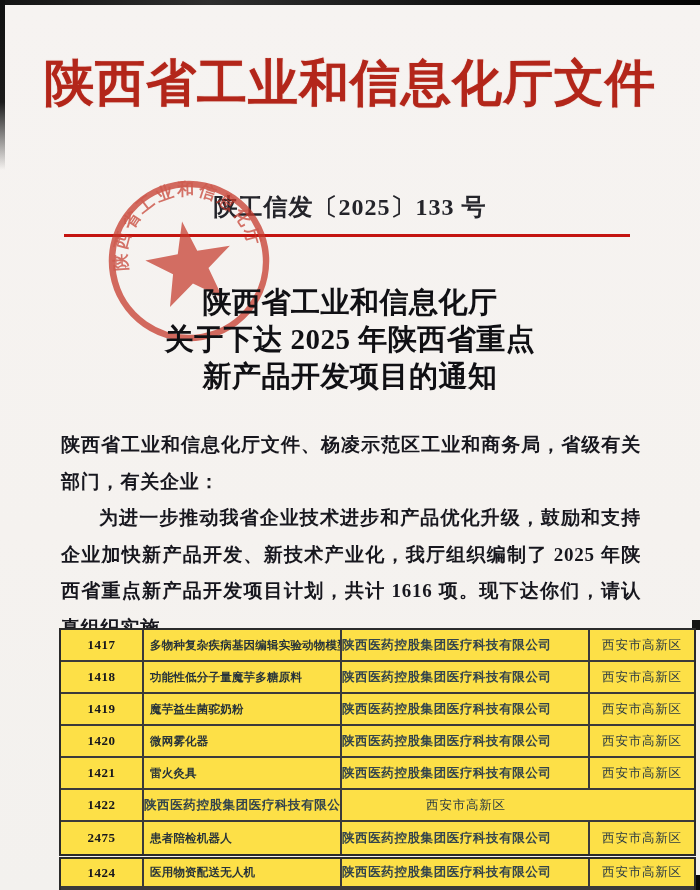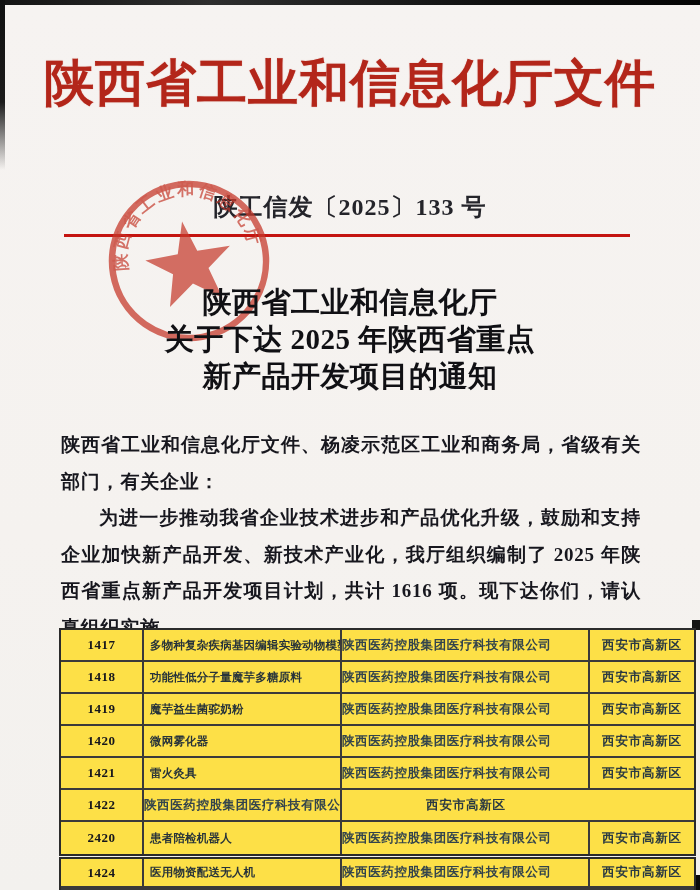--- a/index.html
+++ b/index.html
@@ -77,21 +77,21 @@
   .t-cell {
     display:flex; align-items:center;
     border-right:2px solid #3a3a3a;
     overflow:hidden; white-space:nowrap;
   }
   .t-cell:last-child { border-right:none; }
   .c-id { justify-content:center; font-size:13px; font-weight:700; color:#16161c;
     font-family:"Liberation Serif",serif; letter-spacing:0.5px; }
   .c-product { padding-left:6px; font-size:11.5px; font-weight:700; color:#27333a; letter-spacing:0.2px; }
   .c-company { padding-left:0; font-size:12.5px; font-weight:700; color:#33444c; letter-spacing:0.6px; }
-  .c-district { justify-content:center; font-size:12.5px; font-weight:700; color:#2b3a42; letter-spacing:0.8px; }
+  .c-district { justify-content:center; font-size:12.5px; font-weight:400; color:#2b3a42; letter-spacing:0.8px; }
 </style>
 </head>
 <body>
 
 <div class="abs edge-top"></div>
 <div class="abs edge-left"></div>
 <div class="abs tick-right"></div>
 <div class="abs corner-br"></div>
 
 <div class="abs header-title">陕西省工业和信息化厅文件</div>
@@ -152,21 +152,21 @@
     <div class="t-cell c-product">雷火灸具</div>
     <div class="t-cell c-company">陕西医药控股集团医疗科技有限公司</div>
     <div class="t-cell c-district">西安市高新区</div>
   </div>
   <div class="t-row">
     <div class="t-cell c-id">1422</div>
     <div class="t-cell c-company">陕西医药控股集团医疗科技有限公司</div>
     <div class="t-cell c-district">西安市高新区</div>
   </div>
   <div class="t-row">
-    <div class="t-cell c-id">2420</div>
+    <div class="t-cell c-id">2475</div>
     <div class="t-cell c-product">患者陪检机器人</div>
     <div class="t-cell c-company">陕西医药控股集团医疗科技有限公司</div>
     <div class="t-cell c-district">西安市高新区</div>
   </div>
 </div>
 
 <div class="abs doc-table t-block2">
   <div class="t-row">
     <div class="t-cell c-id">1424</div>
     <div class="t-cell c-product">医用物资配送无人机</div>

